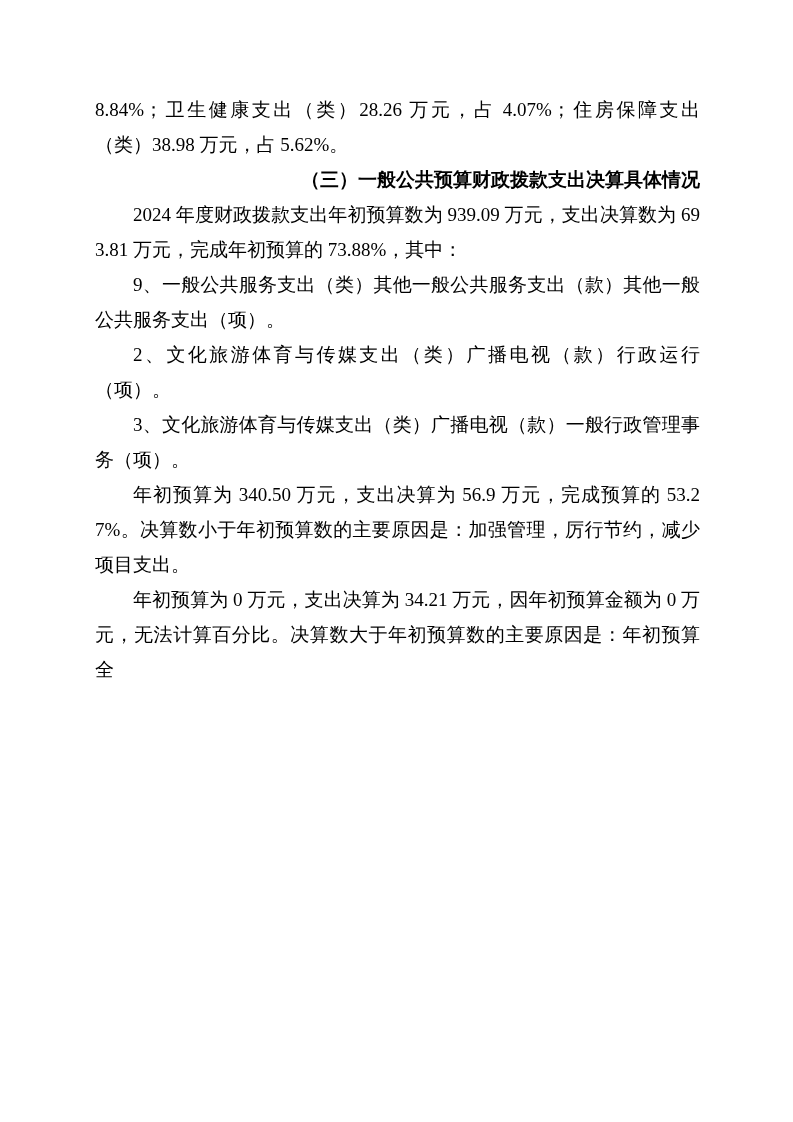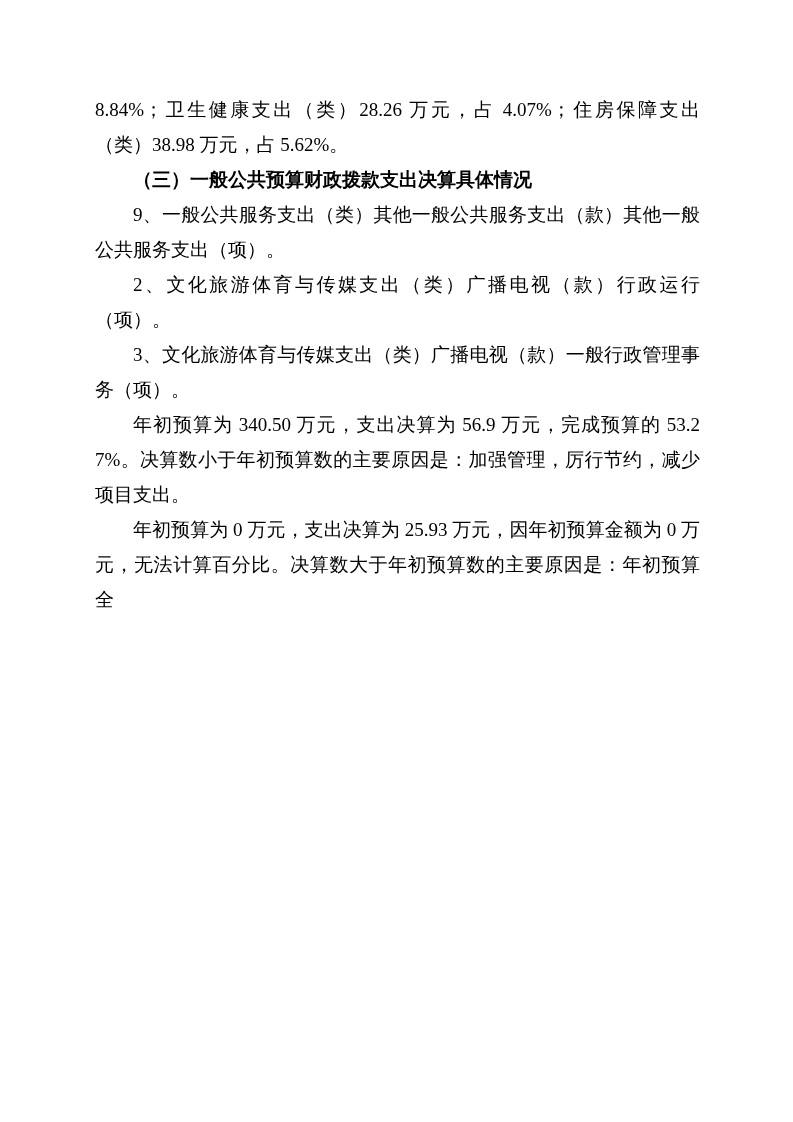--- a/index.html
+++ b/index.html
@@ -24,27 +24,28 @@
     line-height: 35px;
     text-align: justify;
     text-indent: 2em;
     word-break: break-all;
   }
   .para.no-indent {
     text-indent: 0;
   }
   .para.heading {
     font-weight: bold;
-    text-align: left;
+    text-align: right;
   }
 </style>
 </head>
 <body>
 
 <div class="page">
   <p class="para no-indent">8.84%；卫生健康支出（类）28.26 万元，占 4.07%；住房保障支出（类）38.98 万元，占 5.62%。</p>
   <p class="para heading">（三）一般公共预算财政拨款支出决算具体情况</p>
+  <p class="para">2024 年度财政拨款支出年初预算数为 939.09 万元，支出决算数为 693.81 万元，完成年初预算的 73.88%，其中：</p>
   <p class="para">9、一般公共服务支出（类）其他一般公共服务支出（款）其他一般公共服务支出（项）。</p>
   <p class="para">2、文化旅游体育与传媒支出（类）广播电视（款）行政运行（项）。</p>
   <p class="para">3、文化旅游体育与传媒支出（类）广播电视（款）一般行政管理事务（项）。</p>
   <p class="para">年初预算为 340.50 万元，支出决算为 56.9 万元，完成预算的 53.27%。决算数小于年初预算数的主要原因是：加强管理，厉行节约，减少项目支出。</p>
-  <p class="para">年初预算为 0 万元，支出决算为 25.93 万元，因年初预算金额为 0 万元，无法计算百分比。决算数大于年初预算数的主要原因是：年初预算全</p>
+  <p class="para">年初预算为 0 万元，支出决算为 34.21 万元，因年初预算金额为 0 万元，无法计算百分比。决算数大于年初预算数的主要原因是：年初预算全</p>
 </div>
 
 </body></html>

